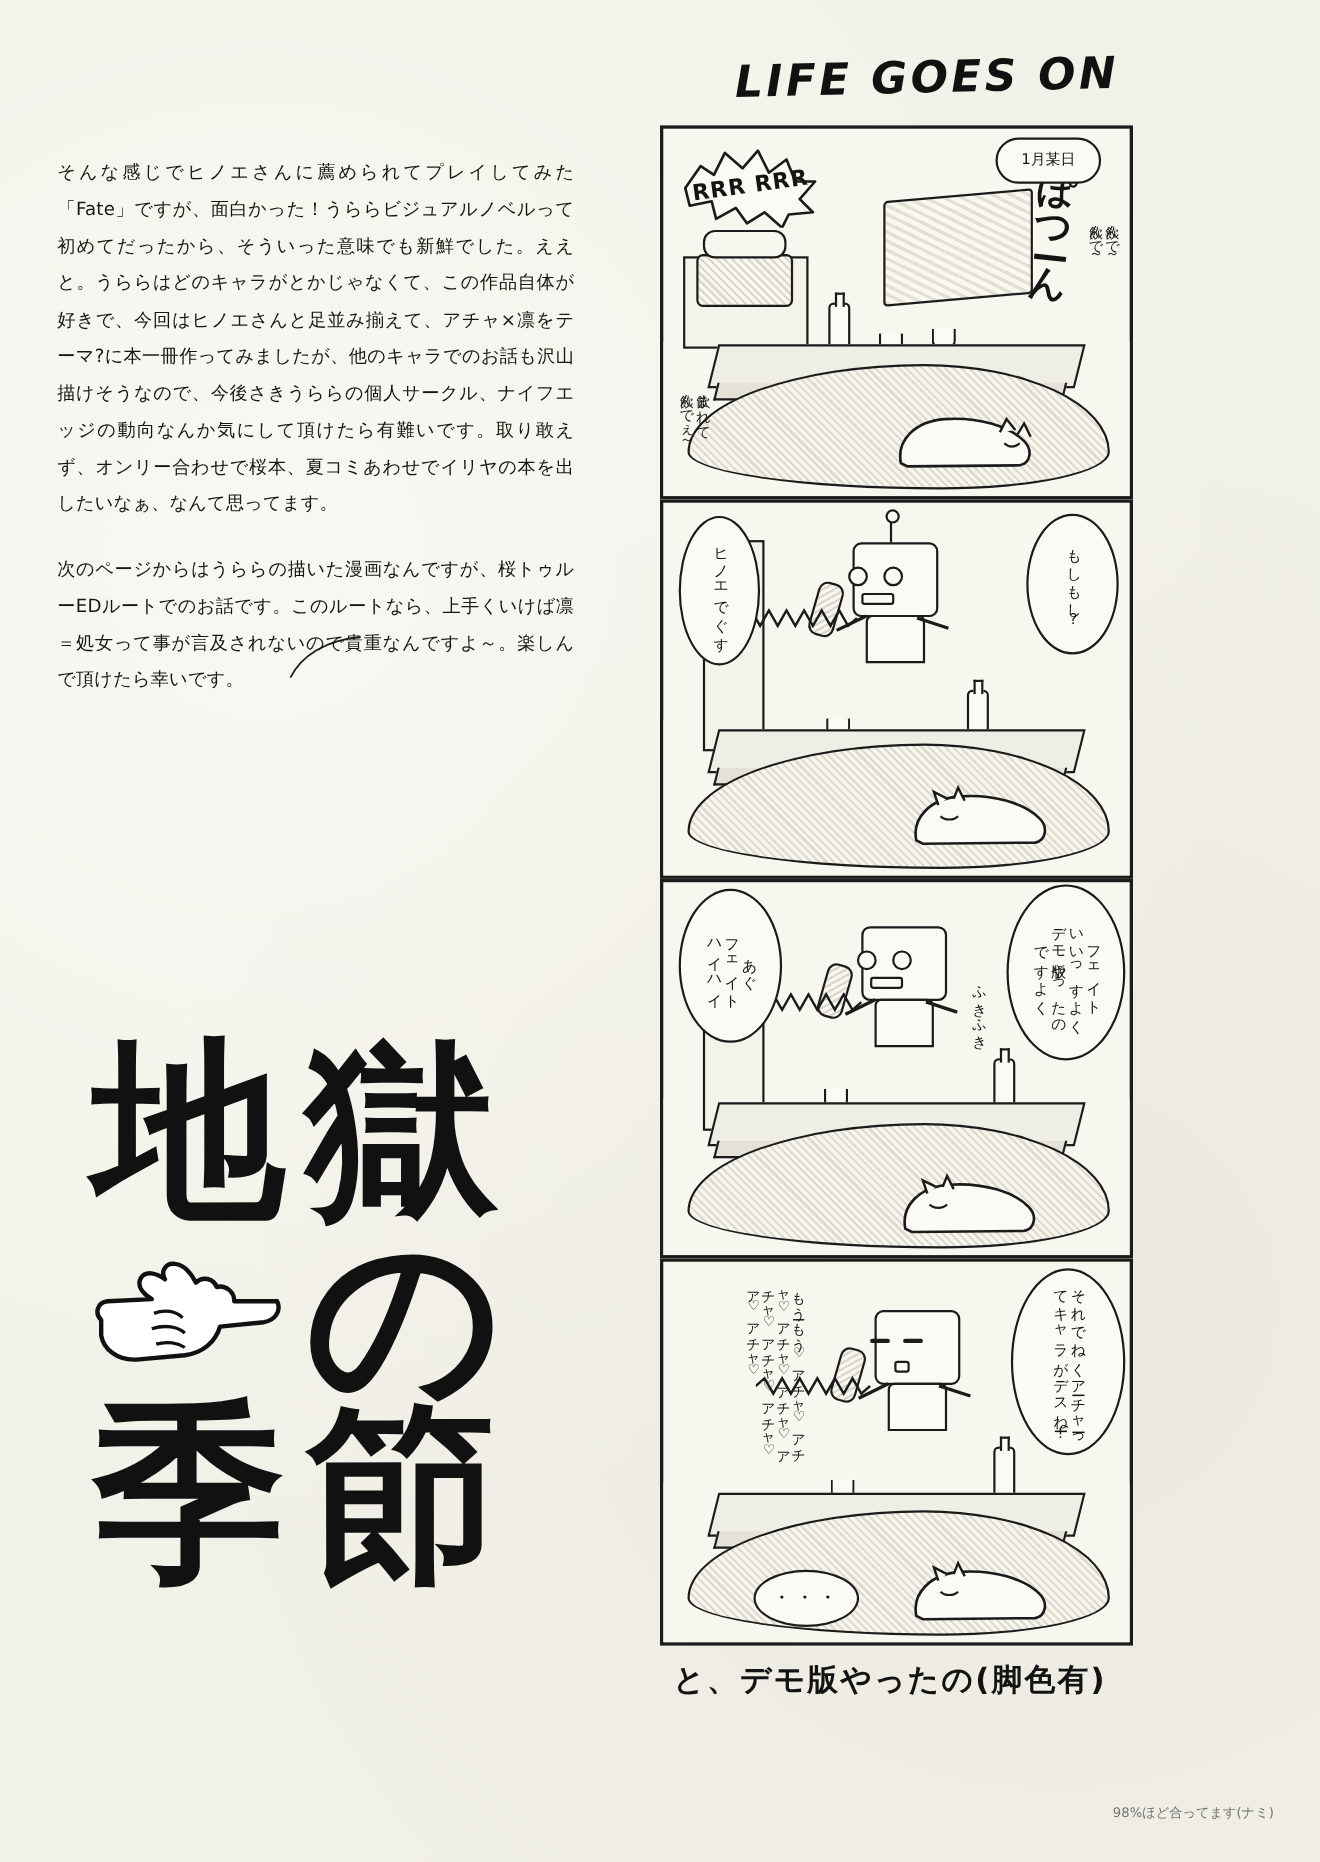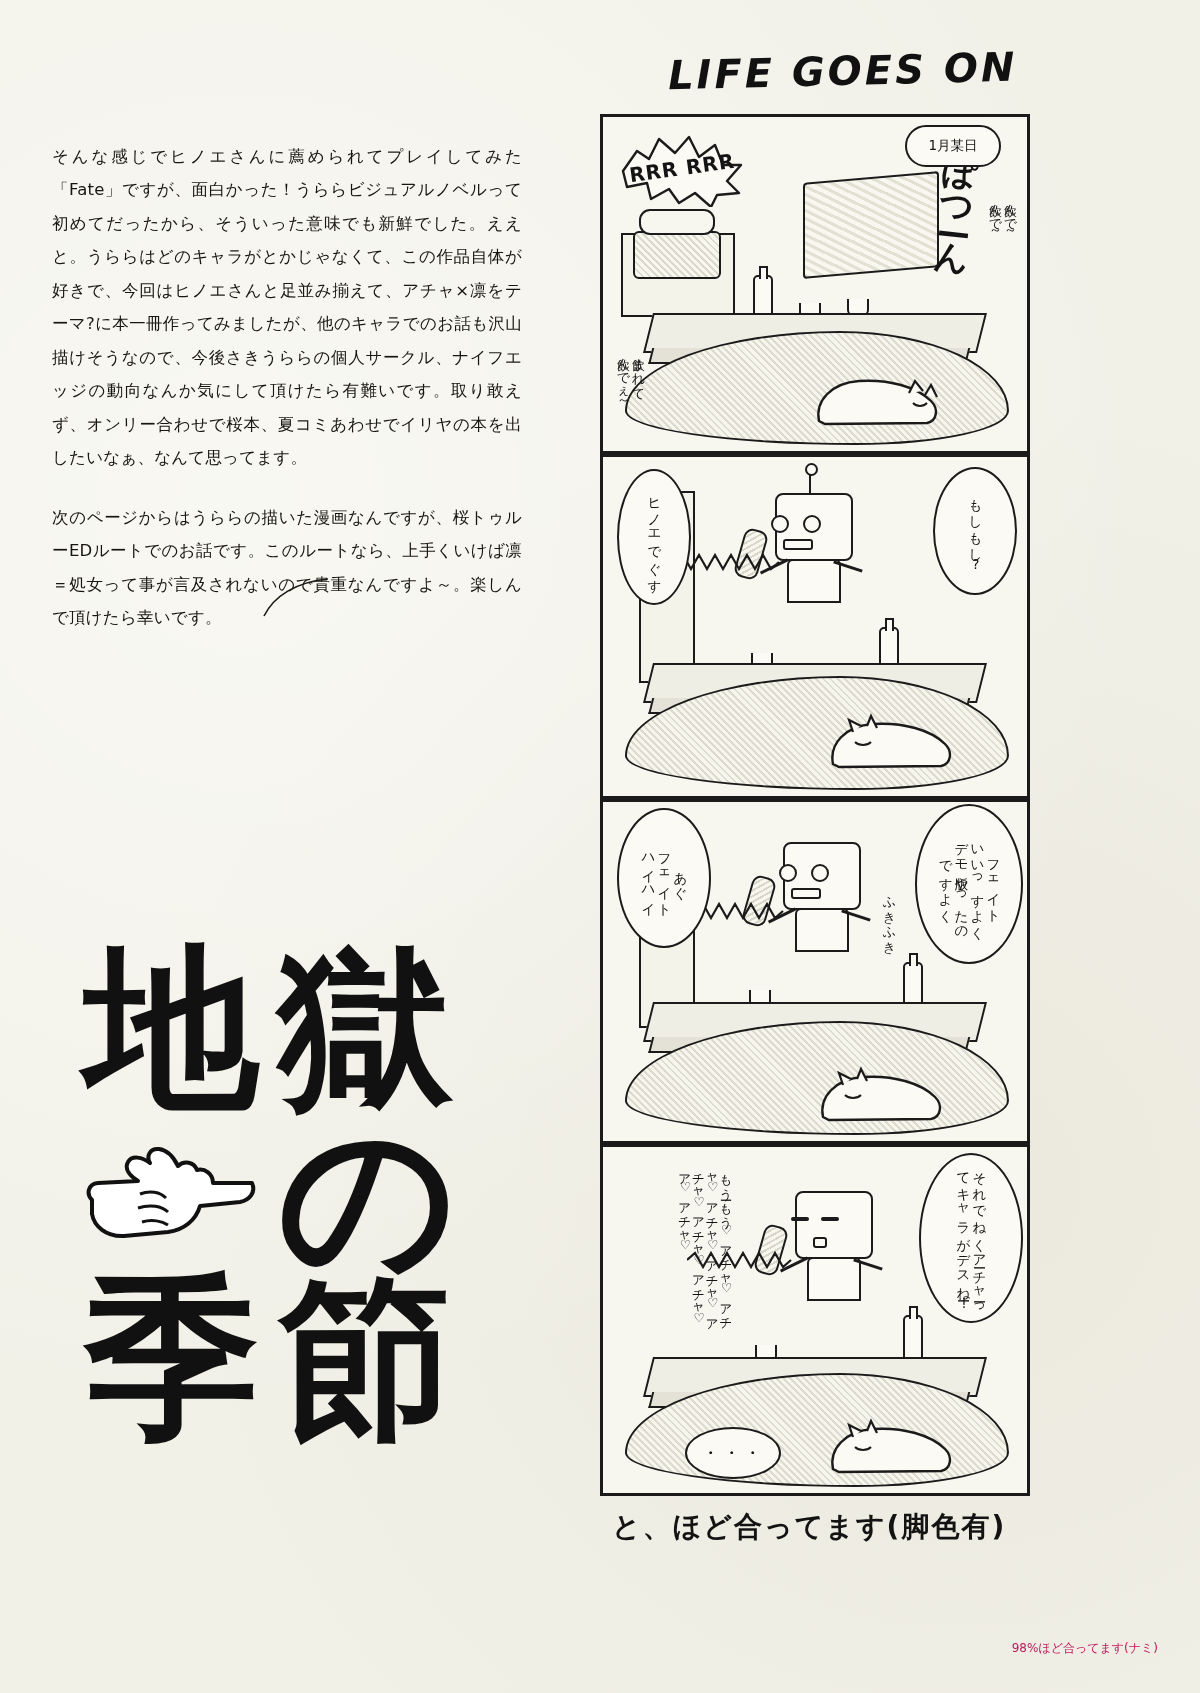--- a/index.html
+++ b/index.html
@@ -354,21 +354,21 @@
     font-weight: 700;
     letter-spacing: 2px;
     color: #131313;
     font-family: "DejaVu Sans", sans-serif;
   }
   .footnote {
     position: absolute;
     right: 42px;
     top: 1640px;
     font-size: 12px;
-    color: #be185d;
+    color: #737373;
   }
 </style>
 </head>
 <body>
 
 <div class="page">
   <div class="grain"></div>
 
   <div class="essay">
     <p>そんな感じでヒノエさんに薦められてプレイしてみた「Fate」ですが、面白かった！うららビジュアルノベルって初めてだったから、そういった意味でも新鮮でした。ええと。うららはどのキャラがとかじゃなくて、この作品自体が好きで、今回はヒノエさんと足並み揃えて、アチャ×凛をテーマ?に本一冊作ってみましたが、他のキャラでのお話も沢山描けそうなので、今後さきうららの個人サークル、ナイフエッジの動向なんか気にして頂けたら有難いです。取り敢えず、オンリー合わせで桜本、夏コミあわせでイリヤの本を出したいなぁ、なんて思ってます。</p>
@@ -569,15 +569,15 @@
 
       <div class="bub oval" style="left:316px; top:6px; width:104px; height:170px;">
         <span class="vtext">それでねくアーチャーってキャラがデスねー!</span>
       </div>
       <div class="bub oval" style="left:82px; bottom:14px; width:96px; height:52px; font-size:18px; letter-spacing:3px;">
         <span>・・・</span>
       </div>
     </div>
   </div>
 
-  <div class="caption-bottom">と、ほど合ってます(脚色有)</div>
+  <div class="caption-bottom">と、デモ版やったの(脚色有)</div>
   <div class="footnote">98%ほど合ってます(ナミ)</div>
 </div>
 
 </body></html>

